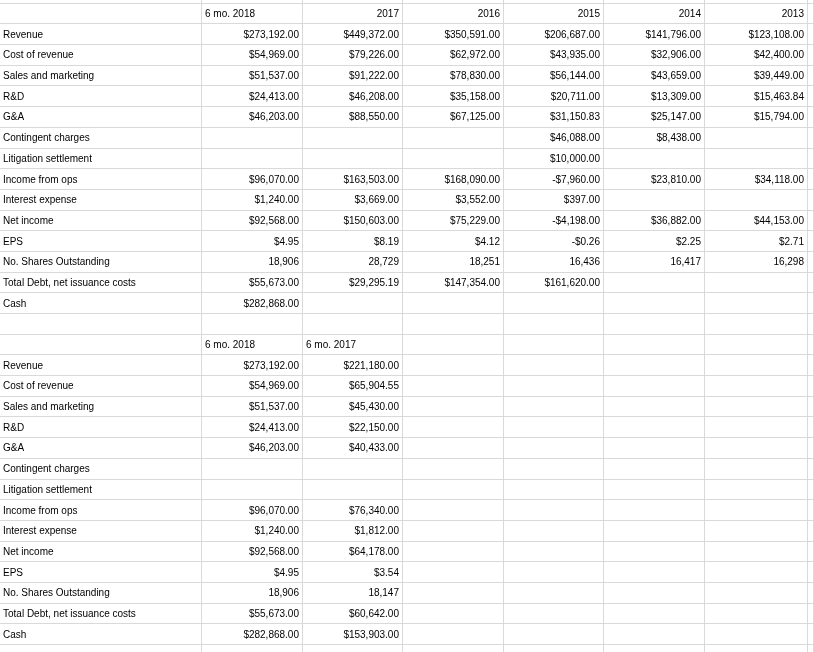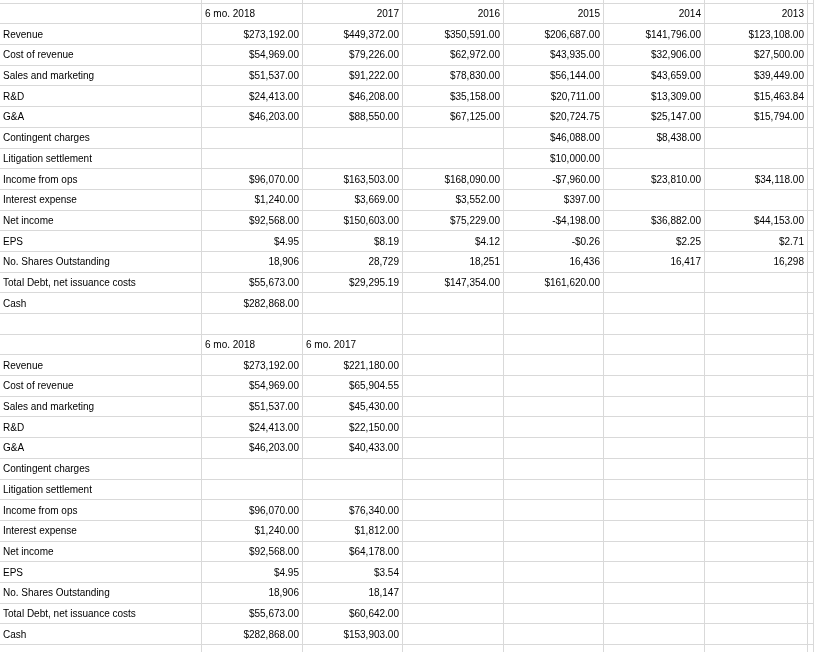--- a/index.html
+++ b/index.html
@@ -66,21 +66,21 @@
           <td class="ar">$123,108.00</td>
           <td></td>
         </tr>
         <tr>
           <td class="al">Cost of revenue</td>
           <td class="ar">$54,969.00</td>
           <td class="ar">$79,226.00</td>
           <td class="ar">$62,972.00</td>
           <td class="ar">$43,935.00</td>
           <td class="ar">$32,906.00</td>
-          <td class="ar">$27,500.00</td>
+          <td class="ar">$42,400.00</td>
           <td></td>
         </tr>
         <tr>
           <td class="al">Sales and marketing</td>
           <td class="ar">$51,537.00</td>
           <td class="ar">$91,222.00</td>
           <td class="ar">$78,830.00</td>
           <td class="ar">$56,144.00</td>
           <td class="ar">$43,659.00</td>
           <td class="ar">$39,449.00</td>
@@ -94,21 +94,21 @@
           <td class="ar">$20,711.00</td>
           <td class="ar">$13,309.00</td>
           <td class="ar">$15,463.84</td>
           <td></td>
         </tr>
         <tr>
           <td class="al">G&amp;A</td>
           <td class="ar">$46,203.00</td>
           <td class="ar">$88,550.00</td>
           <td class="ar">$67,125.00</td>
-          <td class="ar">$20,724.75</td>
+          <td class="ar">$31,150.83</td>
           <td class="ar">$25,147.00</td>
           <td class="ar">$15,794.00</td>
           <td></td>
         </tr>
         <tr>
           <td class="al">Contingent charges</td>
           <td class="ar"></td>
           <td class="ar"></td>
           <td class="ar"></td>
           <td class="ar">$46,088.00</td>

